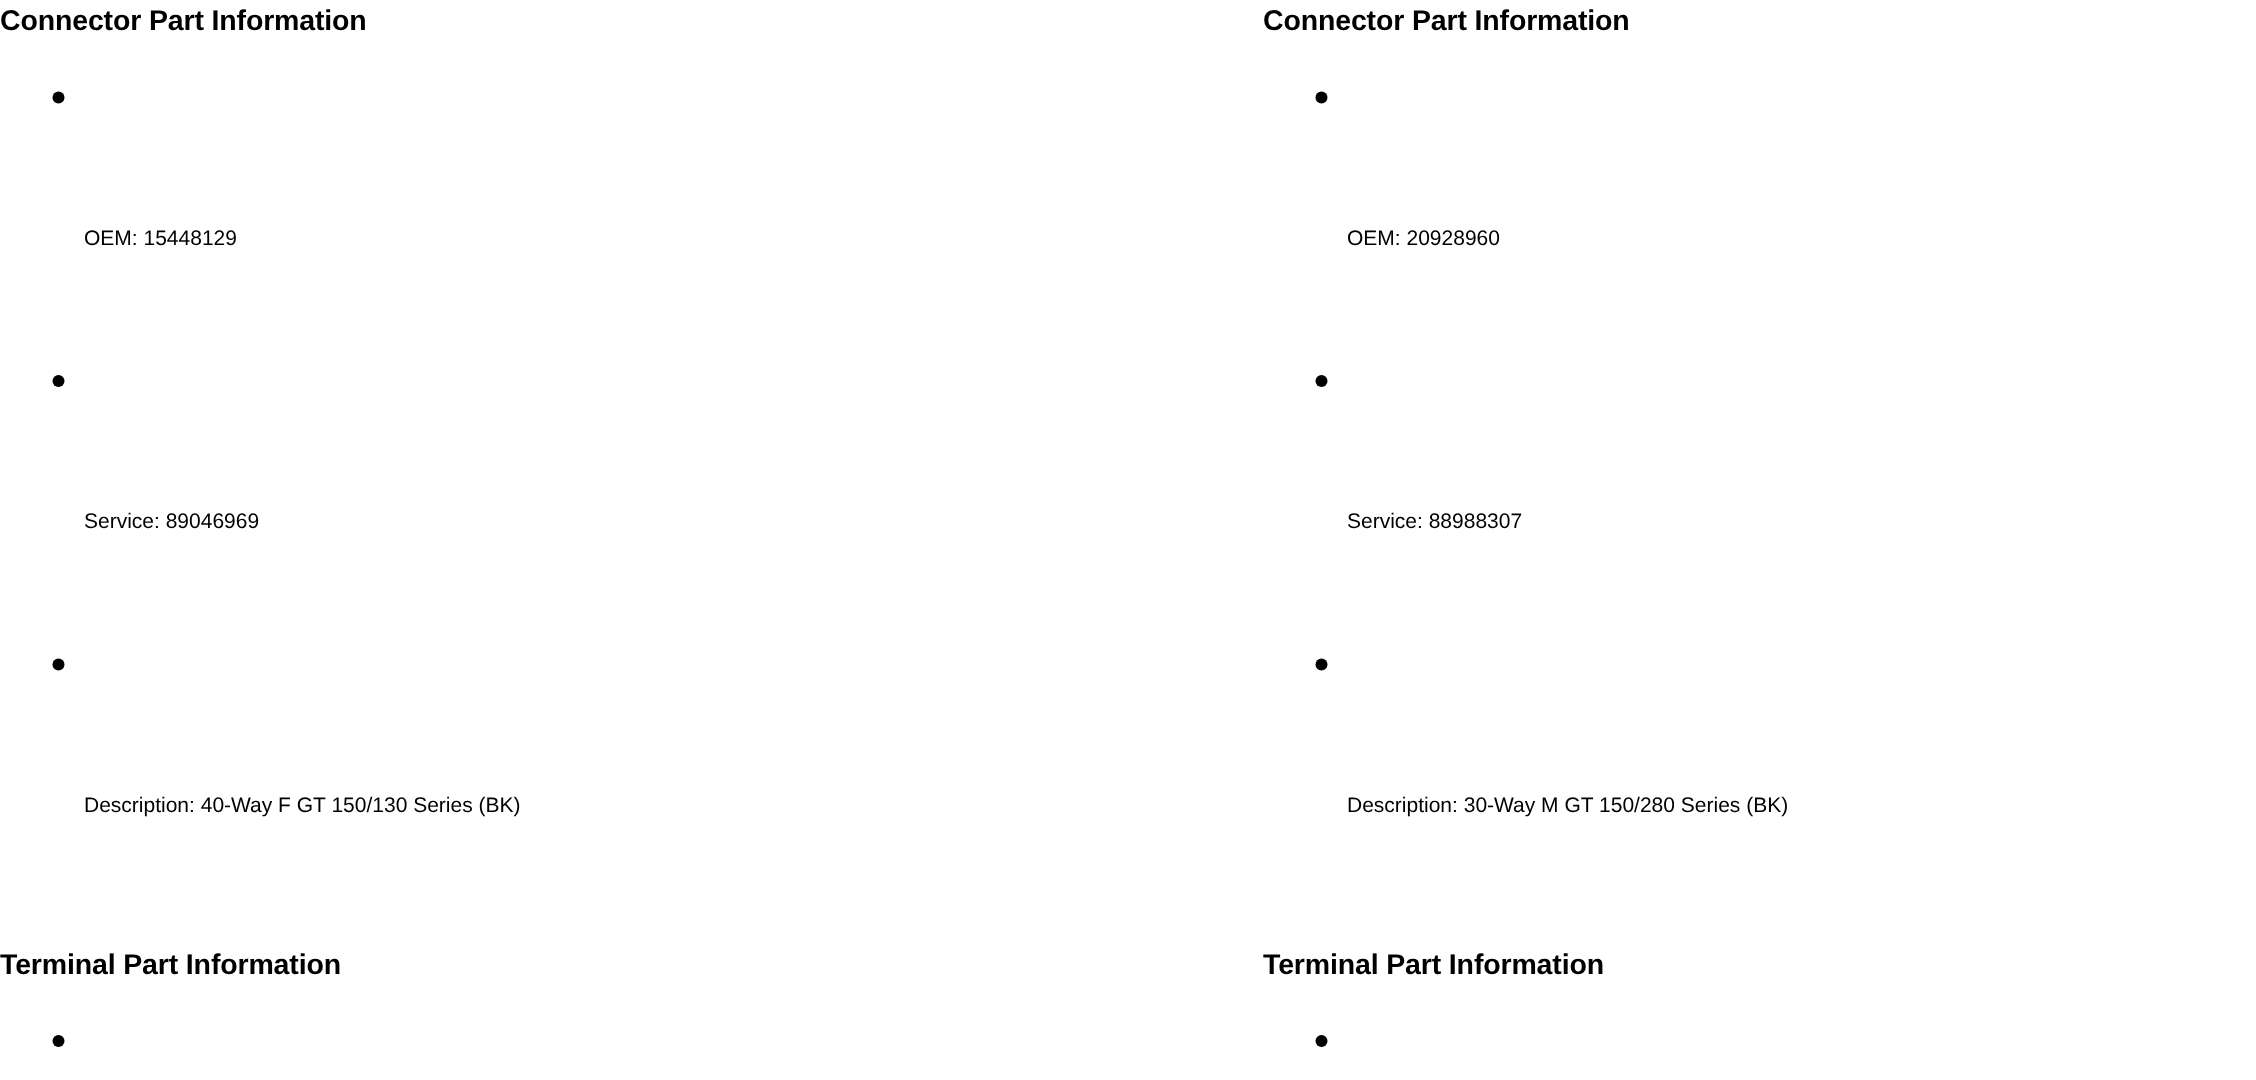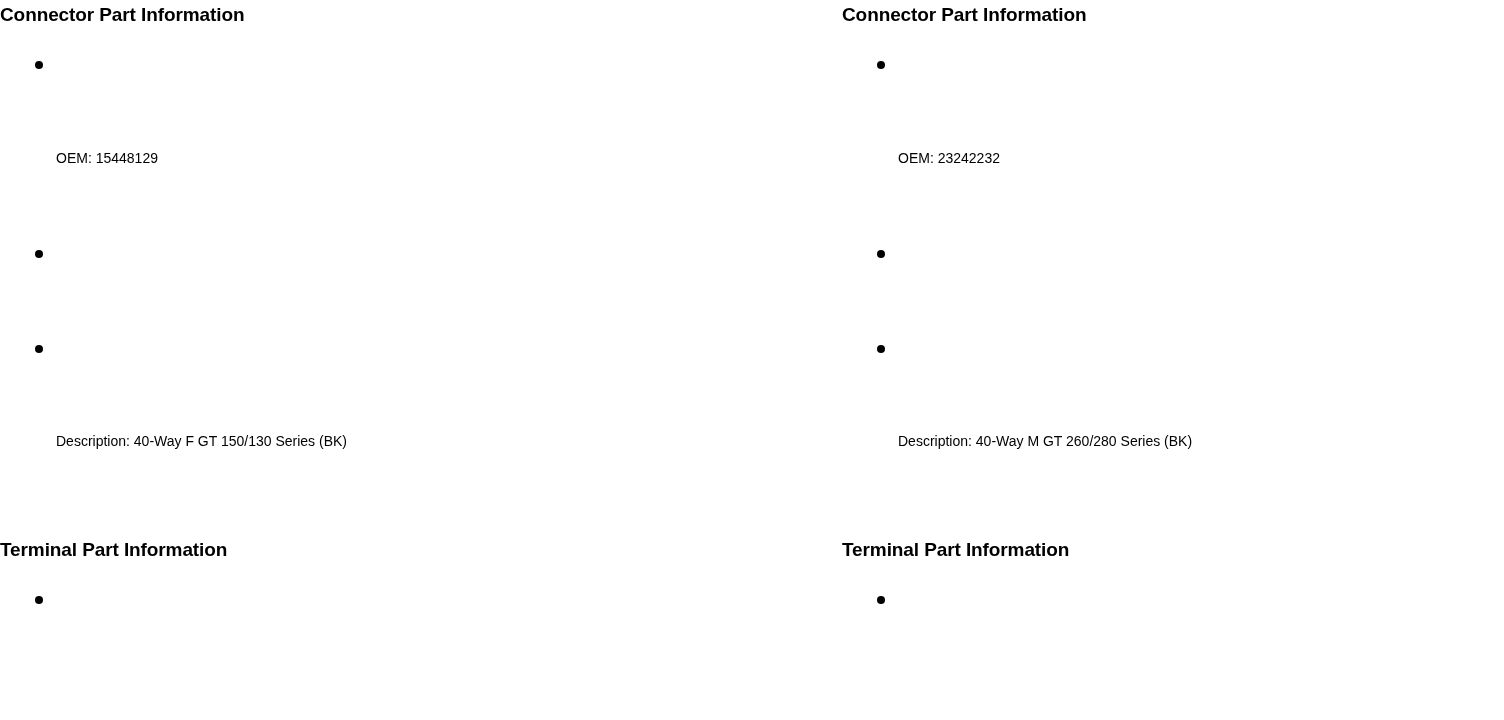--- a/index.html
+++ b/index.html
@@ -99,20 +99,21 @@
 
     <div class="gap-after-heading"></div>
 
     <ul class="bullet-list">
       <li class="bullet-item">
         <span class="dot"></span>
         <span class="bullet-text wrap-narrow-left">OEM: 15448129</span>
       </li>
       <li class="bullet-item">
         <span class="dot"></span>
+        <span class="bullet-text wrap-narrow-left">Service: 89046969</span>
       </li>
       <li class="bullet-item">
         <span class="dot"></span>
         <span class="bullet-text wrap-narrow-left">Description: 40-Way F GT 150/130 Series (BK)</span>
       </li>
     </ul>
 
     <div class="gap-before-heading"></div>
 
     <div class="section-heading">Terminal Part Information</div>
@@ -131,28 +132,29 @@
 
   <div class="col-right-abs">
 
     <div class="section-heading heading-connector">Connector Part Information</div>
 
     <div class="gap-after-heading"></div>
 
     <ul class="bullet-list">
       <li class="bullet-item">
         <span class="dot"></span>
-        <span class="bullet-text wrap-narrow-right">OEM: 23242232</span>
+        <span class="bullet-text wrap-narrow-right">OEM: 20928960</span>
       </li>
       <li class="bullet-item">
         <span class="dot"></span>
+        <span class="bullet-text wrap-narrow-right">Service: 88988307</span>
       </li>
       <li class="bullet-item">
         <span class="dot"></span>
-        <span class="bullet-text wrap-narrow-right">Description: 40-Way M GT 260/280 Series (BK)</span>
+        <span class="bullet-text wrap-narrow-right">Description: 30-Way M GT 150/280 Series (BK)</span>
       </li>
     </ul>
 
     <div class="gap-before-heading"></div>
 
     <div class="section-heading">Terminal Part Information</div>
 
     <div class="gap-after-heading"></div>
 
     <ul class="bullet-list">

